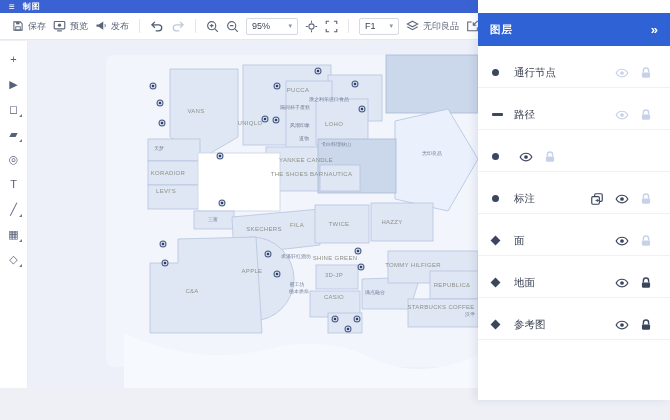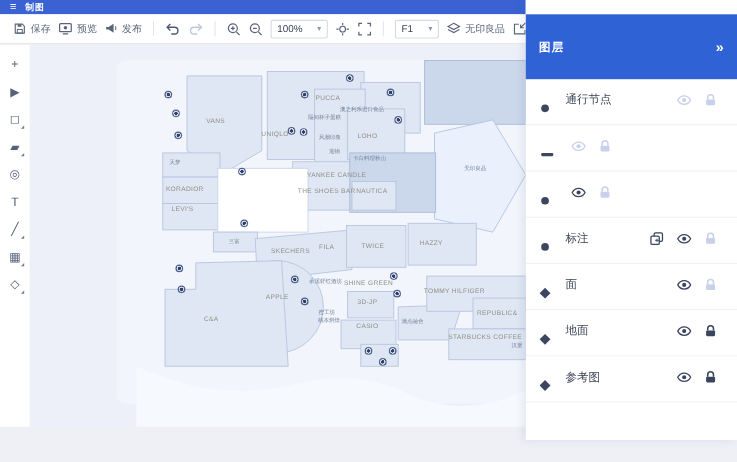--- a/index.html
+++ b/index.html
@@ -43,24 +43,24 @@
   .slabel{position:absolute;transform:translate(-50%,-50%);font-size:6px;letter-spacing:.3px;
           color:#8e9187;white-space:nowrap;}
   .slabel.sm{font-size:5px;color:#76819a;letter-spacing:0;}
   .node{position:absolute;width:7px;height:7px;border-radius:50%;transform:translate(-50%,-50%);
         background:radial-gradient(circle,#333f60 0 1.4px,#cdd8ec 1.6px 2.4px,#51628a 2.6px 3.5px);}
   
   .panel{position:absolute;right:0;top:0;width:192px;height:400px;background:#fff;
          box-shadow:-3px 0 8px rgba(40,60,120,.10);z-index:5;}
   .panel-gap{height:13px;background:#fff;}
   .panel-header{height:27px;background:#2f62d5;color:#fff;display:flex;align-items:center;
-                justify-content:space-between;padding:16px 12px;}
+                justify-content:space-between;padding:3px 12px;}
   .panel-header .ptitle{font-size:10.5px;font-weight:bold;letter-spacing:1px;}
   .panel-header .collapse{font-size:13px;font-weight:bold;cursor:pointer;line-height:1;}
-  .lrow{height:42px;border-bottom:1px solid #f0f1f5;display:flex;
+  .lrow{height:42px;border-bottom:1px solid #f0f1f5;display:flex;align-items:center;
         padding:12px 12px 0 14px;box-sizing:border-box;gap:0;}
   .lshape{width:22px;display:flex;align-items:center;}
   .lshape i{display:block;}
   .lshape.dot i{width:7px;height:7px;background:#3c4660;border-radius:50%;}
   .lshape.dash i{width:11px;height:3px;background:#3c4660;border-radius:1px;}
   .lshape.diamond i{width:7px;height:7px;background:#3c4660;transform:rotate(45deg);}
   .llabel{flex:1;font-size:10.5px;color:#3c4354;}
   .lbtn{width:24px;display:flex;justify-content:center;cursor:pointer;}
   .lbtn svg{width:14px;height:14px;display:block;}
   .lbtn.extra{color:#3a445c;width:26px;}
@@ -124,21 +124,21 @@
         <path d="M11 11l3.5 3.5M4.8 7h4.4M7 4.8v4.4" stroke="currentColor" stroke-width="1.4"></path>
       </svg>
   </span>
   <span class="tb-ico">
     <svg width="13" height="13" viewBox="0 0 16 16">
         <circle cx="7" cy="7" r="5" fill="none" stroke="currentColor" stroke-width="1.4"></circle>
         <path d="M11 11l3.5 3.5M4.8 7h4.4" stroke="currentColor" stroke-width="1.4"></path>
       </svg>
   </span>
   <div class="ddl w52">
-    <span>100%</span>
+    <span>95%</span>
     <span class="caret">▾</span>
   </div>
   <span class="tb-ico">
     <svg width="13" height="13" viewBox="0 0 16 16">
         <circle cx="8" cy="8" r="3.2" fill="none" stroke="currentColor" stroke-width="1.3"></circle>
         <path d="M8 1v2.5M8 12.5V15M1 8h2.5M12.5 8H15" stroke="currentColor" stroke-width="1.3"></path>
       </svg>
   </span>
   <span class="tb-ico">
     <svg width="13" height="13" viewBox="0 0 16 16">
@@ -326,20 +326,21 @@
           <svg viewBox="0 0 24 24">
             <path d="M7.5 11V8a4.5 4.5 0 0 1 9 0v3" fill="none" stroke="currentColor" stroke-width="2.4"></path>
             <rect x="5" y="11" width="14" height="9" rx="1.8" fill="currentColor"></rect>
           </svg>
         </span>
       </div>
       <div class="lrow">
         <span class="lshape dash">
           <i></i>
         </span>
+        <span class="llabel">路径</span>
         <span class="lbtn eye dim">
           <svg viewBox="0 0 24 24">
             <path d="M12 5.5C6.5 5.5 2.8 10.4 2 12c.8 1.6 4.5 6.5 10 6.5S21.2 13.6 22 12c-.8-1.6-4.5-6.5-10-6.5Z" fill="none" stroke="currentColor" stroke-width="2"></path>
             <circle cx="12" cy="12" r="3.2" fill="currentColor"></circle>
           </svg>
         </span>
         <span class="lbtn lock dim">
           <svg viewBox="0 0 24 24">
             <path d="M7.5 11V8a4.5 4.5 0 0 1 9 0v3" fill="none" stroke="currentColor" stroke-width="2.4"></path>
             <rect x="5" y="11" width="14" height="9" rx="1.8" fill="currentColor"></rect>

